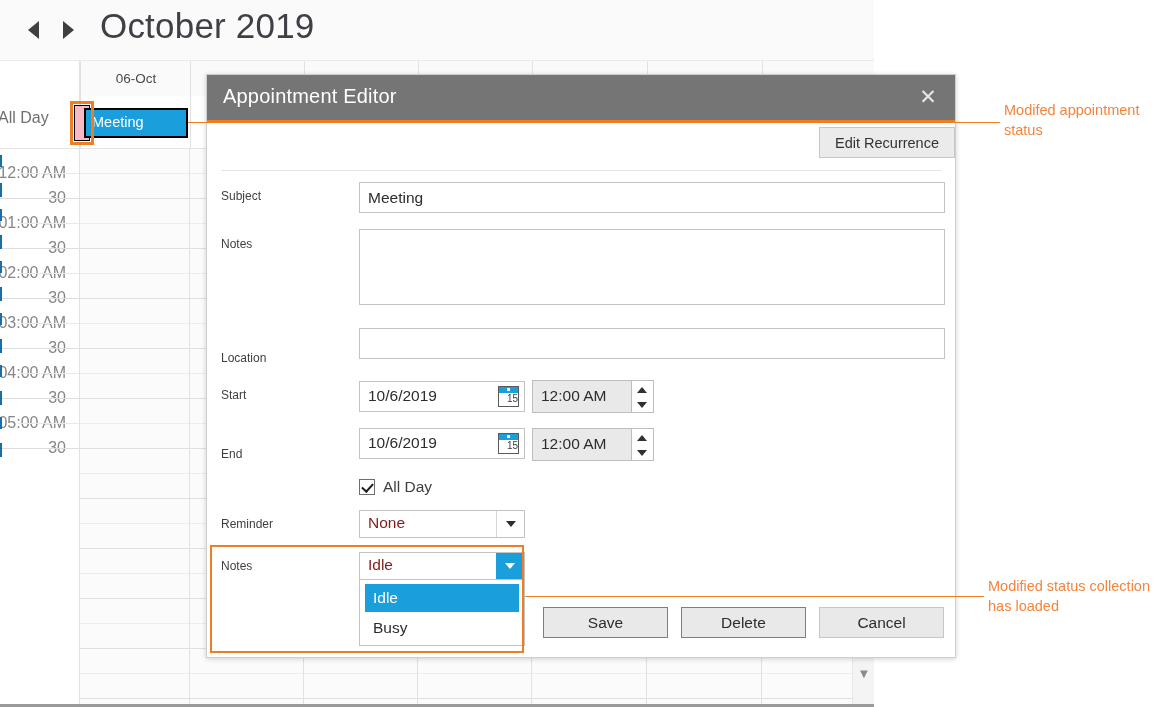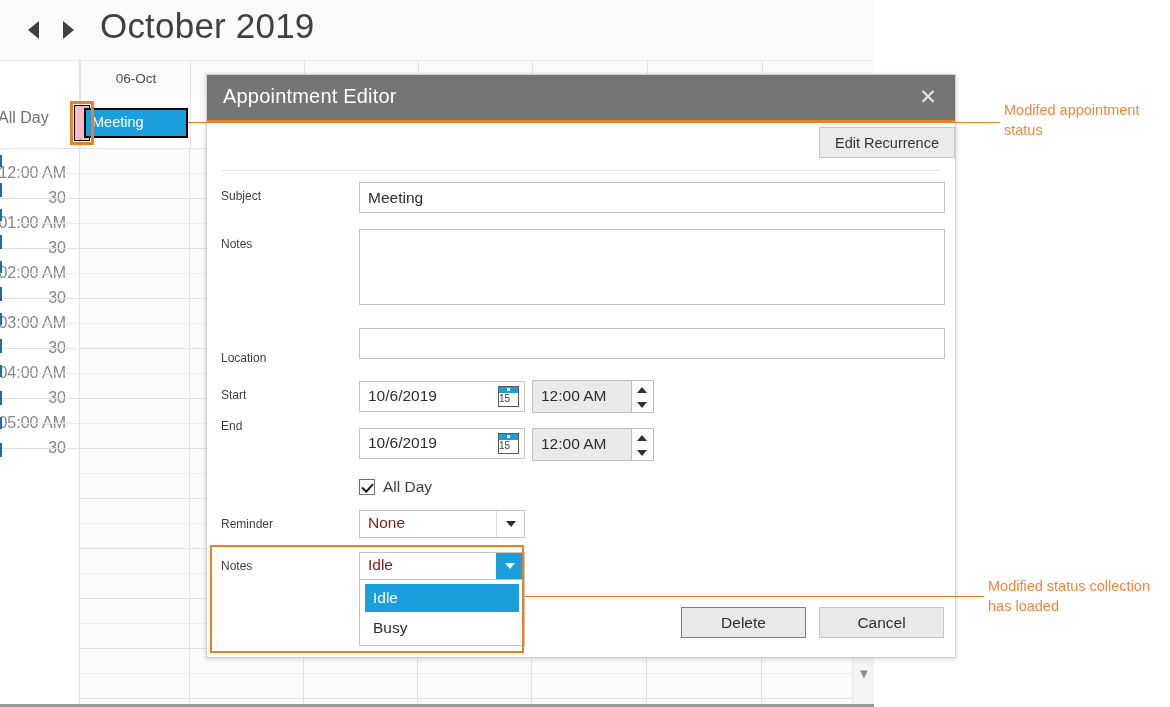--- a/index.html
+++ b/index.html
@@ -378,21 +378,21 @@
 
   #input-subject  { left: 152px; top: 107px;  width: 586px; height: 31px; }
   #input-notes    { left: 152px; top: 154px;  width: 586px; height: 76px;
                     padding: 6px 8px; resize: none; }
   #input-location { left: 152px; top: 253px;  width: 586px; height: 31px; }
 
   #label-subject  { left: 14px; top: 114px; }
   #label-notes    { left: 14px; top: 162px; }
   #label-location { left: 14px; top: 276px; }
   #label-start    { left: 14px; top: 313px; }
-  #label-end      { left: 14px; top: 344px; text-align: right; }
+  #label-end      { left: 14px; top: 372px; text-align: right; }
   #label-reminder { left: 14px; top: 442px; }
   #label-status   { left: 14px; top: 484px; }
 
   
   .datepicker {
     position: absolute;
     width: 166px;
     height: 31px;
     background: #ffffff;
     border: 1px solid #c3c3c3;
@@ -428,21 +428,21 @@
     left: 8px; top: 1px;
     width: 3px; height: 3px;
     background: #ffffff;
   }
   .cal-icon-num {
     position: absolute;
     left: 0; top: 5px;
     width: 19px;
     font-size: 10px;
     line-height: 13px;
-    text-align: left;
+    text-align: right;
     color: #3c3c3c;
     font-family: "Liberation Sans", sans-serif;
   }
   #datepicker-start { left: 152px; top: 306px; }
   #datepicker-end   { left: 152px; top: 353px; }
 
   
   .timebox {
     position: absolute;
     width: 100px;
@@ -860,20 +860,21 @@
       </span>
   </div>
 
   <div id="status-dropdown-list">
     <div class="dropdown-option selected" id="status-option-0">Idle</div>
     <div class="dropdown-option" id="status-option-1">Busy</div>
   </div>
 
   <div id="status-highlight"></div>
 
+  <button class="action-btn" id="btn-save">Save</button>
   <button class="action-btn" id="btn-delete">Delete</button>
   <button class="action-btn" id="btn-cancel">Cancel</button>
 </div>
 
 <div class="anno-line" id="anno-line-1"></div>
 <div class="annotation" id="annotation-1">Modifed appointment status</div>
 
 <div class="anno-line" id="anno-line-2"></div>
 <div class="annotation" id="annotation-2">Modified status collection has loaded</div>
 

